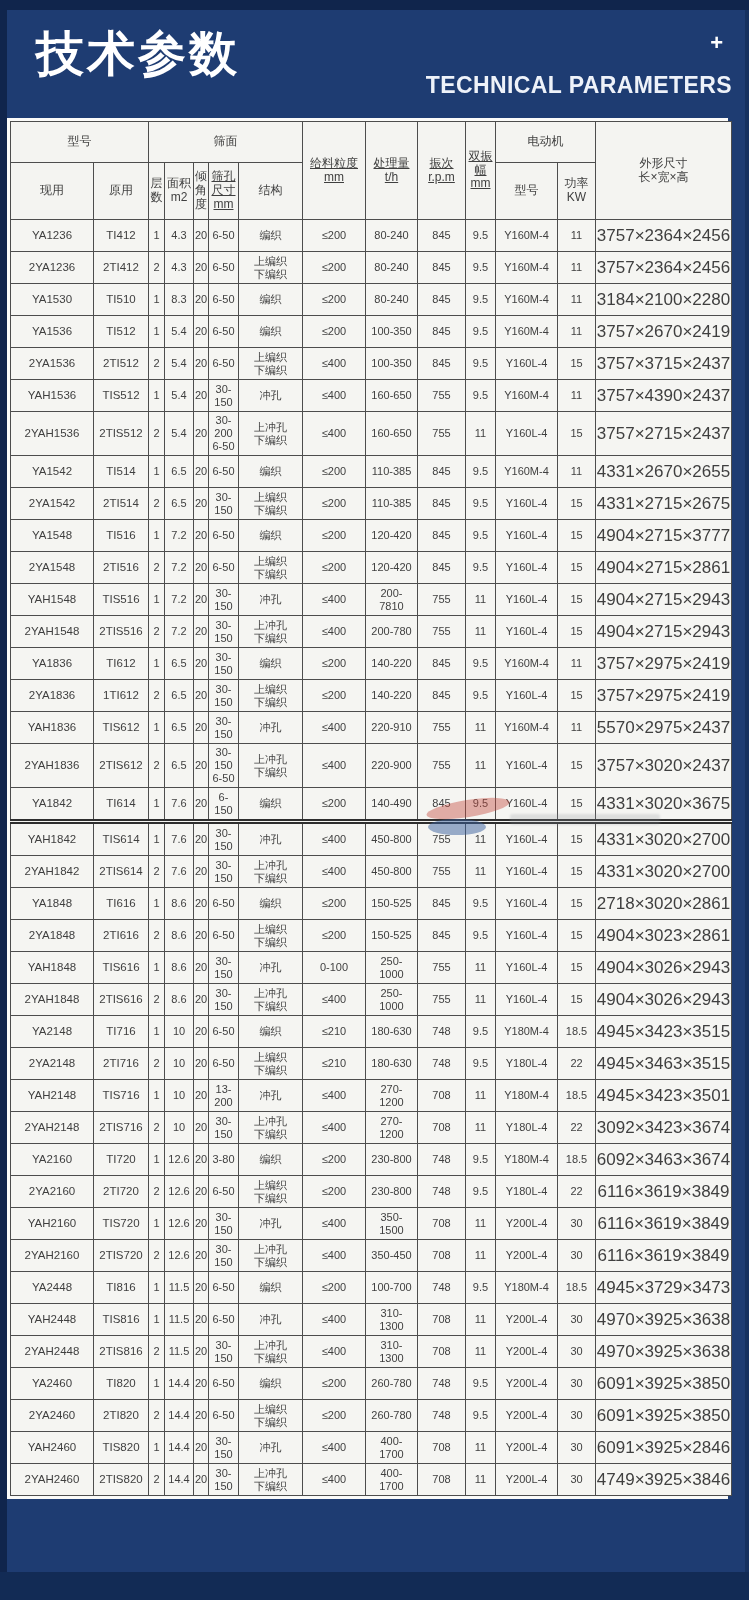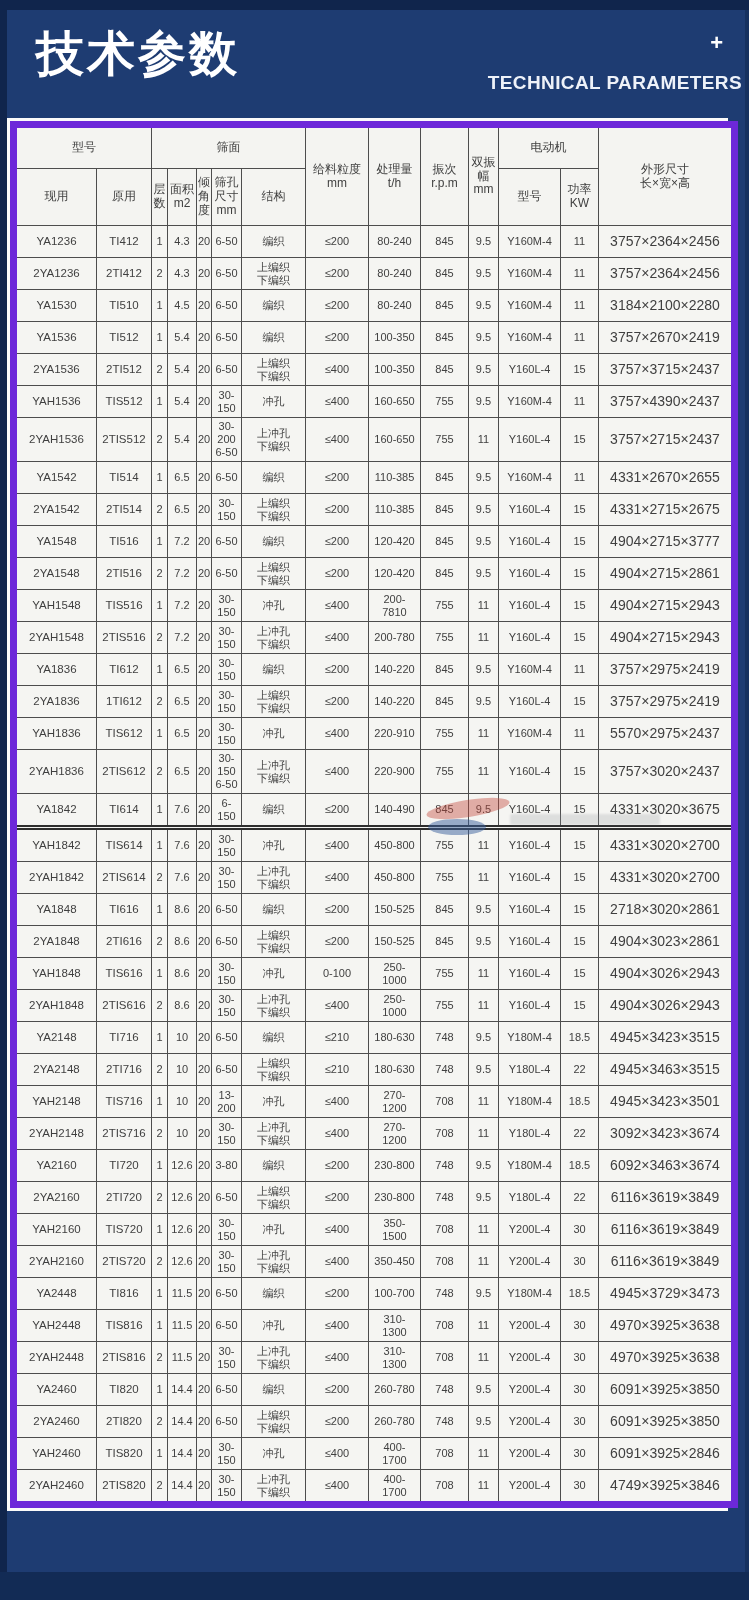--- a/index.html
+++ b/index.html
@@ -16,49 +16,49 @@
 
   .page-title{
     position:absolute;left:36px;top:22px;color:#ffffff;
     font-size:48px;font-weight:bold;letter-spacing:3px;
   }
   .plus-mark{
     position:absolute;right:26px;top:30px;color:#ffffff;
     font-size:22px;font-weight:bold;
   }
   .page-subtitle{
-    position:absolute;right:7px;top:72px;color:#eef2f9;
-    font-size:19px;font-weight:600;letter-spacing:0.4px;
+    position:absolute;right:17px;top:72px;color:#eef2f9;
+    font-size:23px;font-weight:600;letter-spacing:0.4px;
   }
 
   .table-wrap{
     position:absolute;left:7px;top:118px;width:721px;
     background:#fbfbf9;padding:3px;box-sizing:border-box;
   }
   table.spec{
     width:715px;border-collapse:collapse;table-layout:fixed;
     background:#f4f4f1;
   }
   table.spec th, table.spec td{
     border:1px solid #4d4d4d;
     text-align:center;vertical-align:middle;
     white-space:pre-line;
     padding:2px 0;
     color:#3f3f3f;
     font-weight:400;
     overflow:hidden;
   }
-  table.spec{border:7px solid #6d28d9;}
+  table.spec{border:1px solid #6d28d9;}
   thead th{font-size:12px;color:#4b4650;line-height:1.15;background:#f4f4f1;}
   thead tr.group th{height:36px;}
   thead tr.sub th{height:52px;}
-  th.accent{color:#72566b;}
+  th.accent{color:#72566b;text-decoration:underline;}
   tbody td{font-size:11px;height:27px;line-height:13px;background:#f5f5f2;}
   tbody td.c-model_current, tbody td.c-model_original{font-size:11.5px;}
-  tbody td.c-dimensions{font-size:14px;}
+  tbody td.c-dimensions{font-size:17px;}
   tbody tr.section-break td{border-bottom:5px double #2e2e2e;}
 
   
   .watermark{position:absolute;left:418px;top:792px;width:260px;height:60px;pointer-events:none;}
   .wm-red{position:absolute;left:8px;top:8px;width:84px;height:17px;border-radius:50%;
           background:#c4473c;opacity:0.42;transform:rotate(-9deg);}
   .wm-blue{position:absolute;left:10px;top:27px;width:58px;height:16px;border-radius:50%;
           background:#3a5f9c;opacity:0.5;}
   .wm-text{position:absolute;left:92px;top:22px;width:150px;height:11px;border-radius:2px;
           background:#8a8f98;opacity:0.22;filter:blur(1px);}
@@ -160,21 +160,21 @@
           <td class="c-frequency">845</td>
           <td class="c-amplitude">9.5</td>
           <td class="c-motor_model">Y160M-4</td>
           <td class="c-motor_power">11</td>
           <td class="c-dimensions">3757×2364×2456</td>
         </tr>
         <tr>
           <td class="c-model_current">YA1530</td>
           <td class="c-model_original">TI510</td>
           <td class="c-layers">1</td>
-          <td class="c-area_m2">4.5</td>
+          <td class="c-area_m2">8.3</td>
           <td class="c-angle">20</td>
           <td class="c-mesh_size">6-50</td>
           <td class="c-structure">编织</td>
           <td class="c-feed_size">≤200</td>
           <td class="c-capacity">80-240</td>
           <td class="c-frequency">845</td>
           <td class="c-amplitude">9.5</td>
           <td class="c-motor_model">Y160M-4</td>
           <td class="c-motor_power">11</td>
           <td class="c-dimensions">3184×2100×2280</td>

